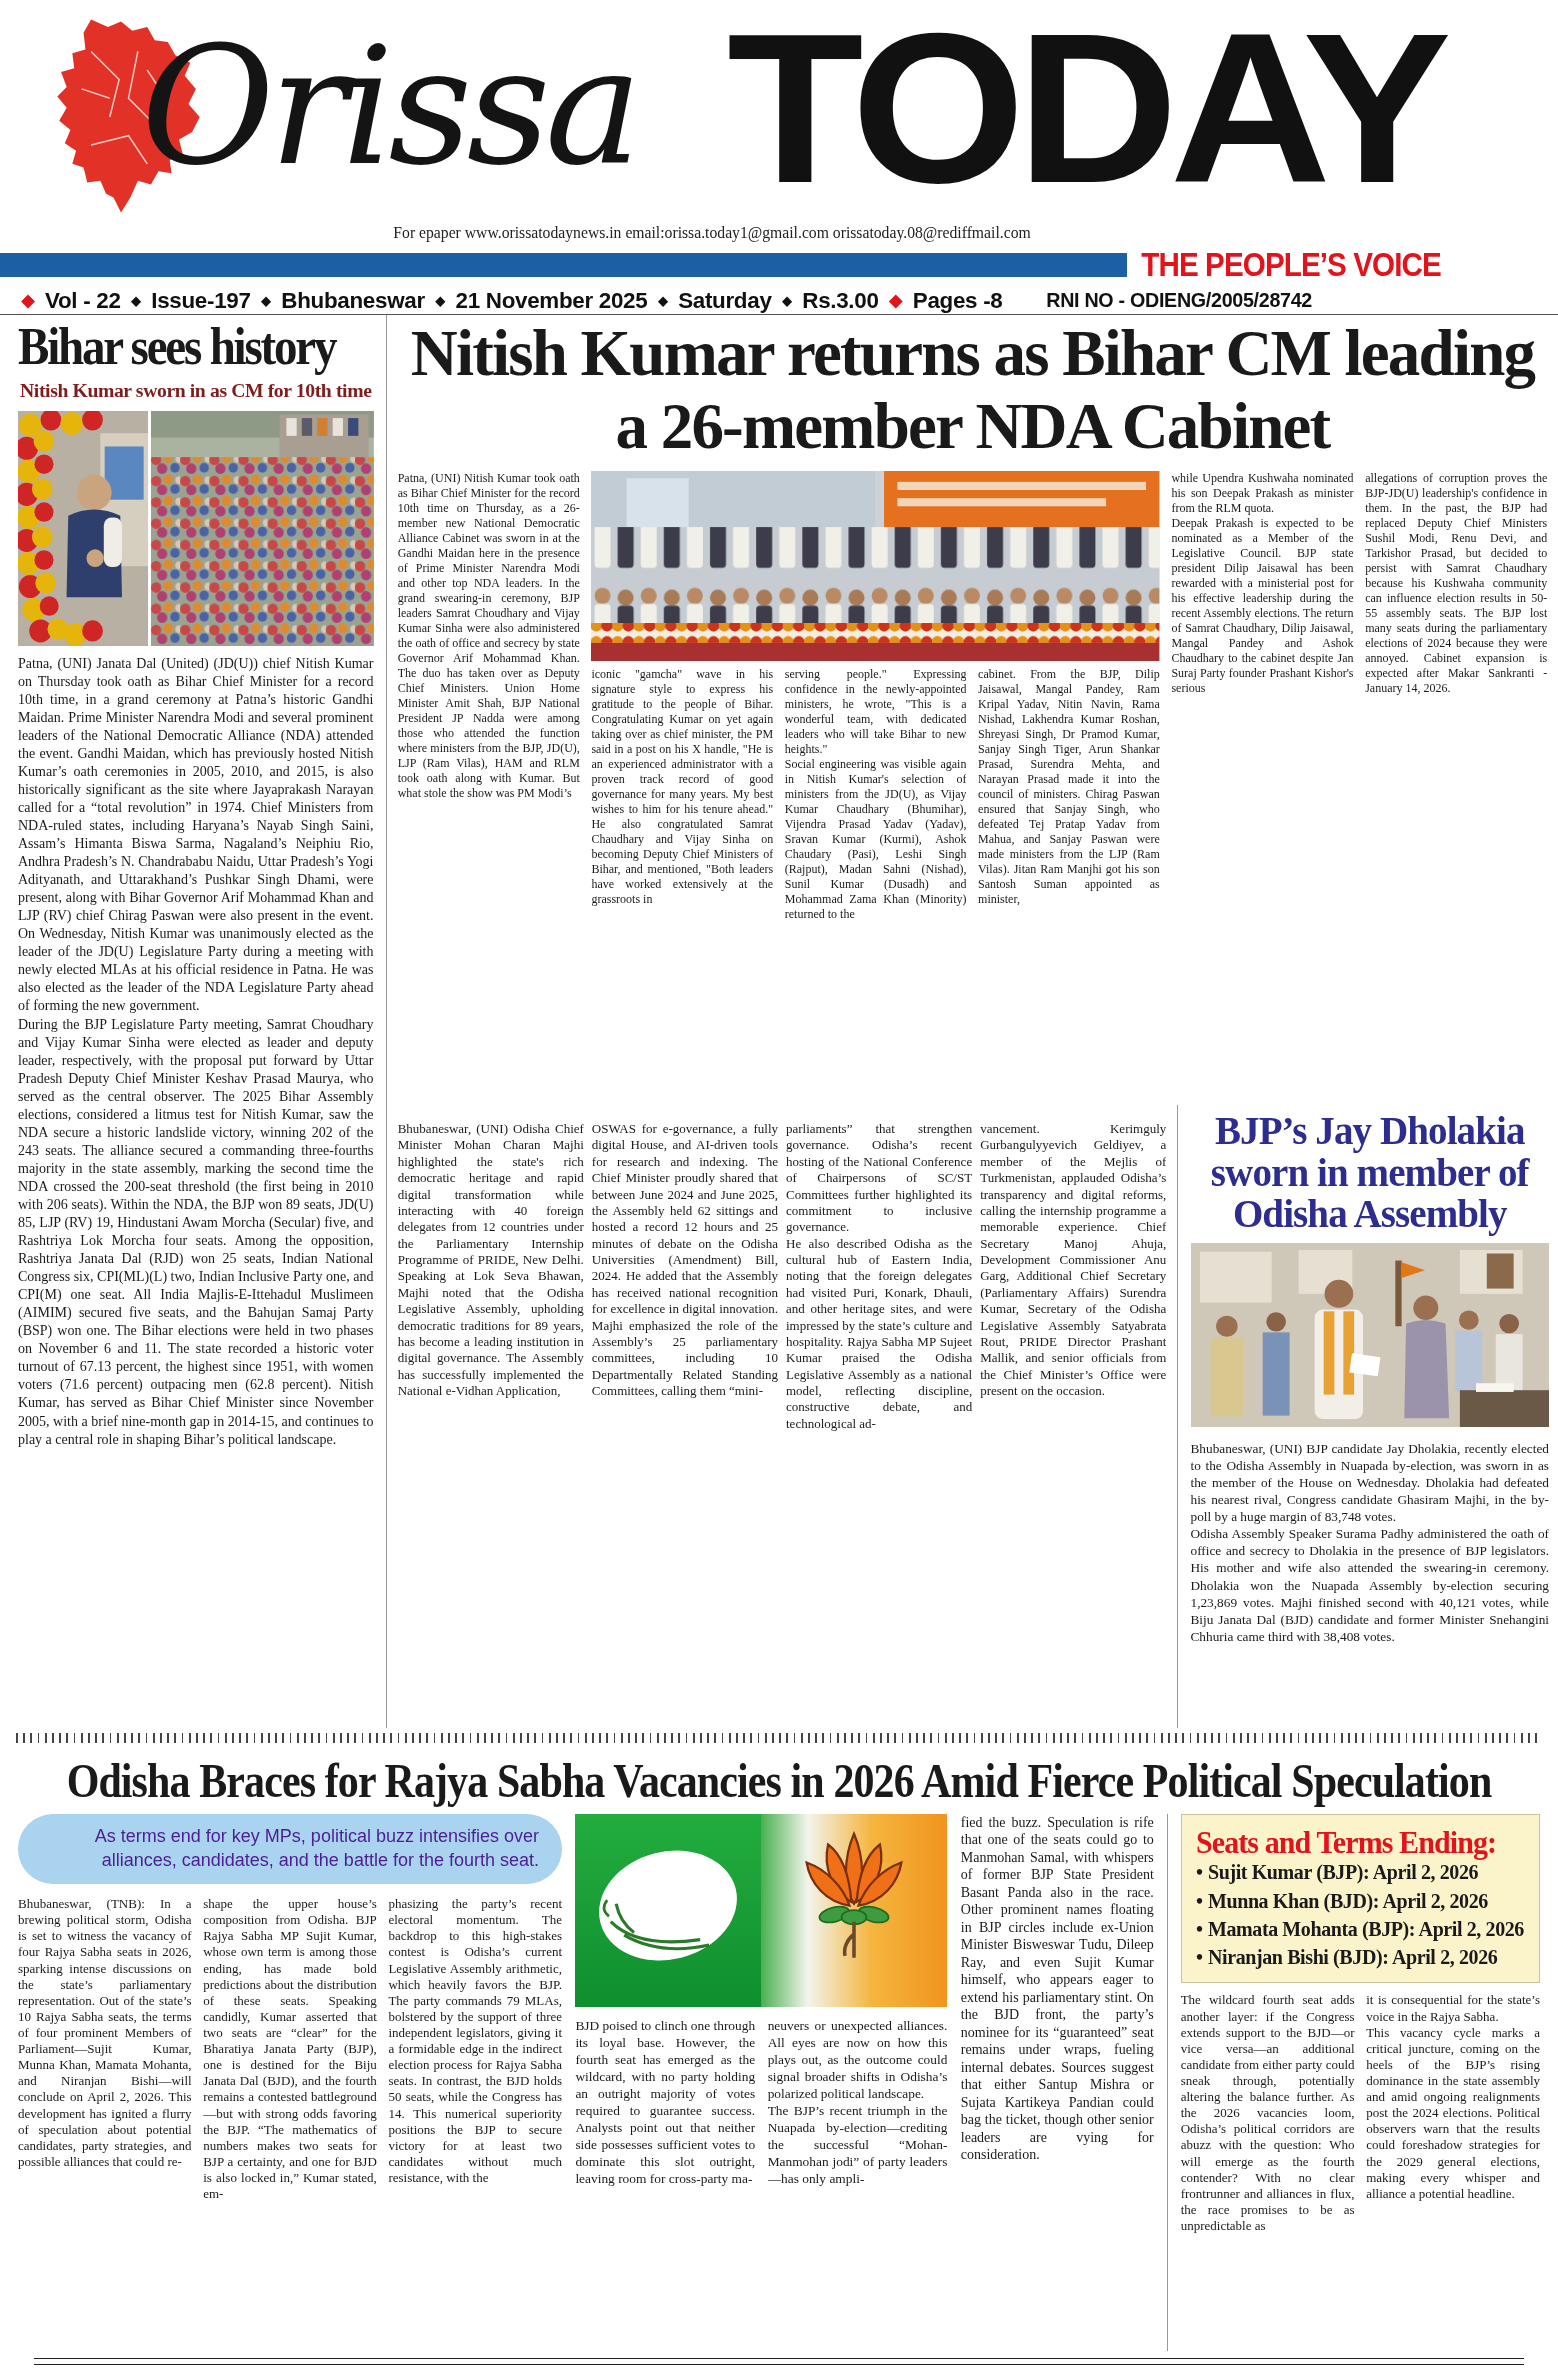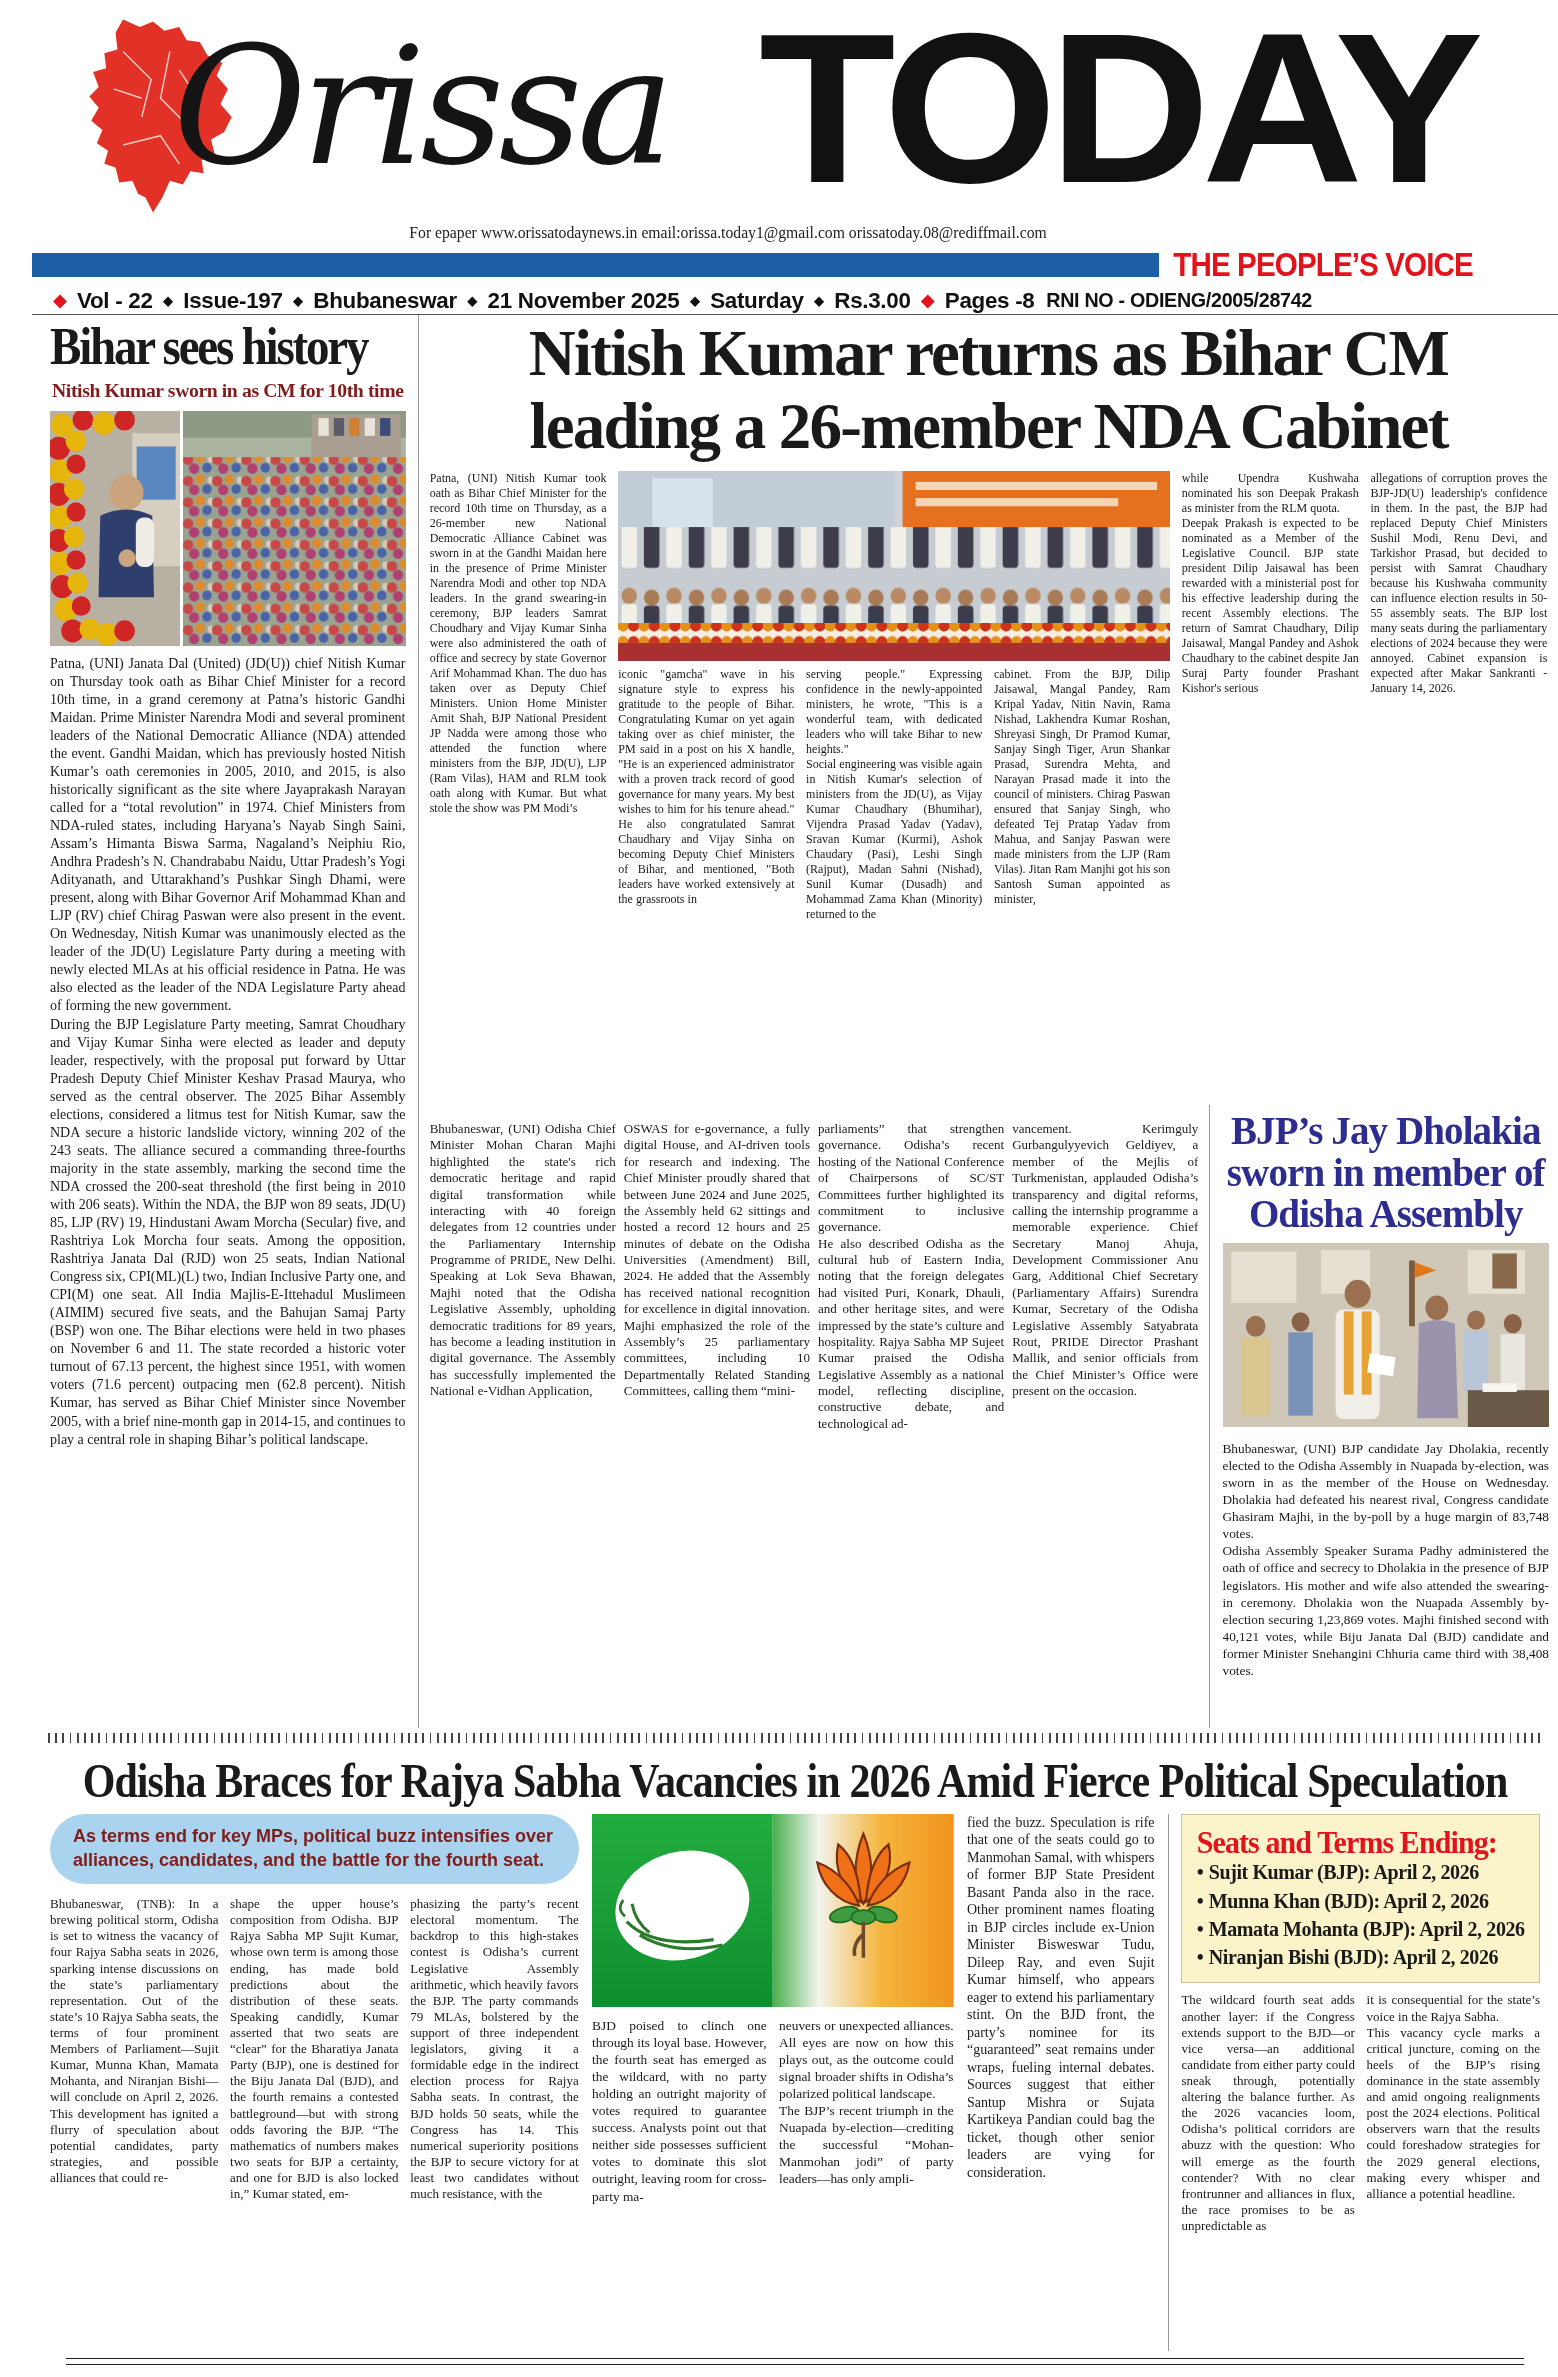--- a/index.html
+++ b/index.html
@@ -1,17 +1,17 @@
 <!DOCTYPE html>
 <html lang="en" style="font-size:14.3px"><head>
 <meta charset="utf-8">
 <style>
   * { box-sizing: border-box; margin: 0; padding: 0; }
   body { background:#888; font-family:"Liberation Serif", serif; }
-  .page { width:1558px; height:2377px; background:#fff; margin:0 auto; overflow:hidden; position:relative; color:#1a1a1a;padding-left:32px; }
+  .page { width:1558px; height:2377px; background:#fff; margin:0 auto; overflow:hidden; position:relative; color:#1a1a1a; }
 
   
   .masthead { height:315px; border-bottom:1.8px solid #555; padding:0 0 0 0; }
   .logo-zone { height:224px; position:relative; overflow:hidden; }
   .map-svg { position:absolute; left:31px; top:14.3px; width:195px; height:206px; }
   .logo-script { position:absolute; left:141px; top:25px; font-family:"DejaVu Serif", serif; font-style:italic; font-size:163px; line-height:1; color:#141414; letter-spacing:-5.4px; z-index:2; }
   .logo-bold { position:absolute; left:727px; top:23px; font-family:"Liberation Sans", sans-serif; font-weight:900; font-size:213px; line-height:0.80; letter-spacing:-8px; color:#111; transform:scaleX(1.05); transform-origin:left top; z-index:1; }
   .epaper { font-size:15.7px; color:#222; width:fit-content; margin:0 auto; position:relative; left:-67px; }
   .bar-row { display:flex; align-items:center; margin-top:6.3px; }
   .bluebar { width:1127px; height:24px; background:#1d5fa5; }
@@ -51,21 +51,21 @@
   .dholakia-photo { width:100%; height:184px; margin-top:9px; }
   .dholakia-body { margin-top:9px; height:300px; overflow:hidden; font-size:13.3px; line-height:1.28; text-align:justify; white-space:pre-line; hyphens:auto; }
 
   .tick-row { height:10.7px; margin:4.5px 16px 2.7px 16px; background:repeating-linear-gradient(90deg,#444 0 1.8px,transparent 1.8px 7.2px); }
 
   
   .bottom { padding:3.6px 18px 0 18px; }
   .bottom-head { font-weight:bold; font-size:42px; line-height:1.3; letter-spacing:-0.9px; text-align:center; transform:scaleY(1.18); transform-origin:center top; height:57px; white-space:nowrap; }
   .bottom-cols { display:flex; gap:13.4px; height:537px; margin-top:7.2px; }
   .blockA { width:544px; display:flex; flex-direction:column; }
-  .standfirst { background:#a9d3ee; border-radius:41px; padding:11.6px 23px; font-family:"Liberation Sans", sans-serif; font-weight:bold; font-size:18px; line-height:1.3; color:#7f1d1d; text-align:left; }
+  .standfirst { background:#a9d3ee; border-radius:41px; padding:11.6px 23px; font-family:"Liberation Sans", sans-serif; font-weight:normal; font-size:18px; line-height:1.3; color:#4c1d95; text-align:right; }
   .acols { display:flex; gap:11.6px; flex:1; margin-top:12.5px; overflow:hidden; }
   .acols .col, .dcols .col { font-size:13px; line-height:1.24; }
   .blockB { width:372px; display:flex; flex-direction:column; }
   .symbols { display:flex; height:193px; }
   .symbols svg { width:50%; height:100%; }
   .bcols { display:flex; gap:12.5px; flex:1; margin-top:10.7px; overflow:hidden; }
   .bcols .col { font-size:13.4px; line-height:1.27; }
   .blockC { width:193px; overflow:hidden; }
   .blockC .col { font-size:14px; line-height:1.25; height:100%; }
   .blockD { flex:1; border-left:0.9px solid #999; padding-left:12.5px; display:flex; flex-direction:column; }

